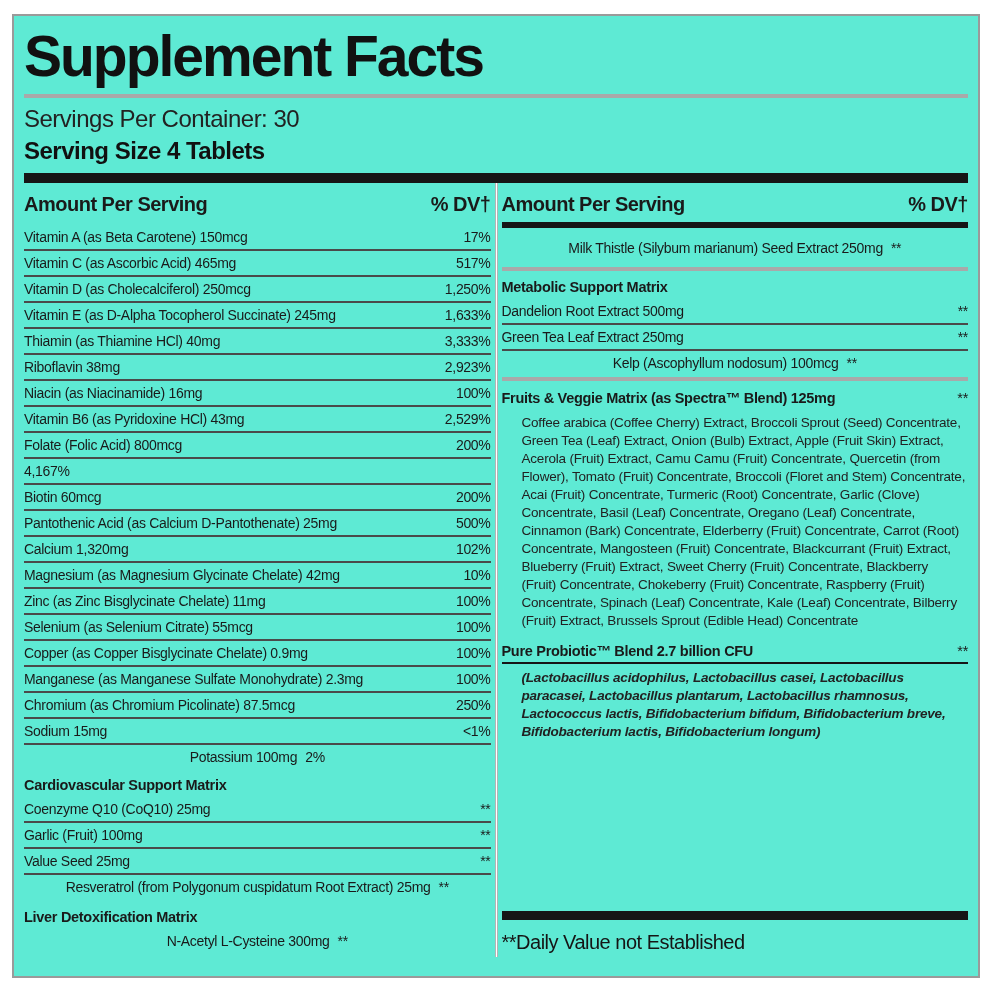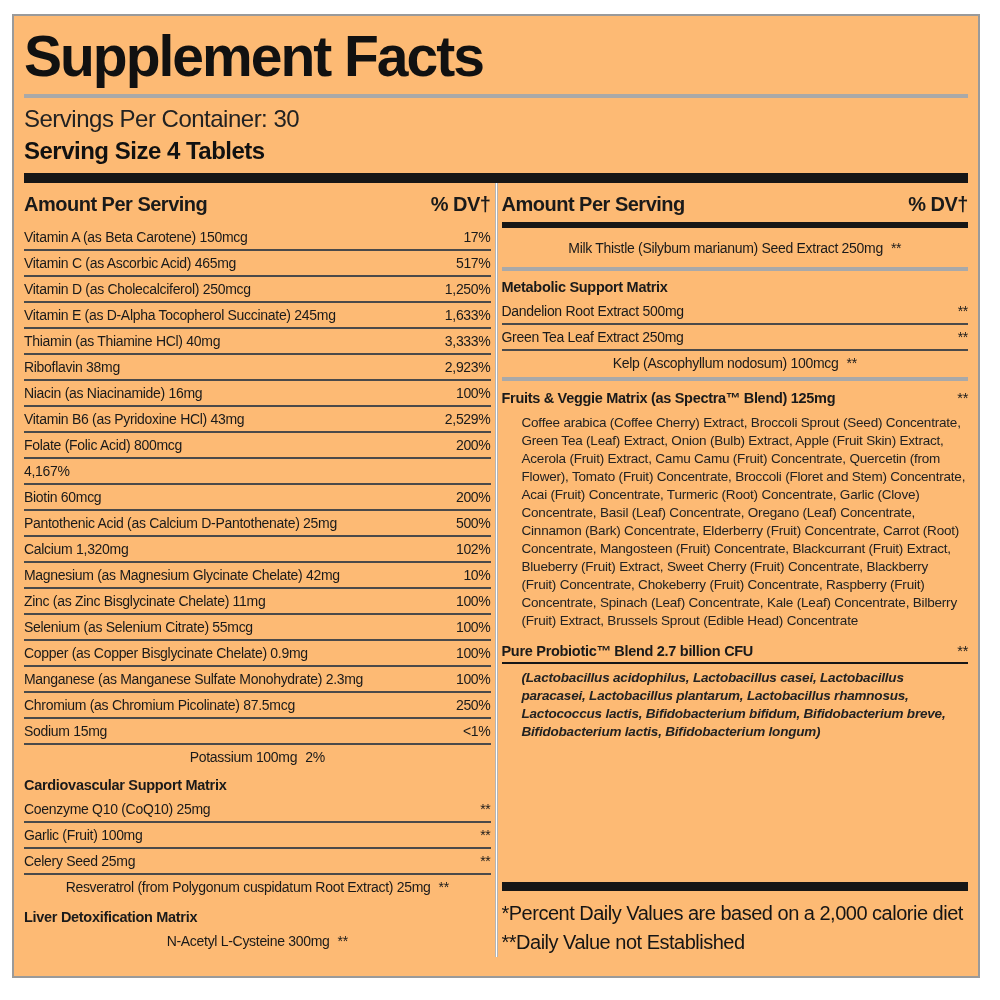--- a/index.html
+++ b/index.html
@@ -1,17 +1,17 @@
 <!DOCTYPE html>
 <html><head>
 <meta charset="utf-8">
 <style>
   html,body{margin:0;padding:0;background:#ffffff;width:1000px;height:1000px;overflow:hidden;}
   body{font-family:"Liberation Sans", sans-serif;color:#1a1a1a;-webkit-font-smoothing:antialiased;}
-  .label{position:absolute;left:12px;top:14px;width:968px;height:964px;background:#fdba74;
+  .label{position:absolute;left:12px;top:14px;width:968px;height:964px;background:#5eead4;
          border:2px solid #9a9a9a;box-sizing:border-box;padding:6px 10px 8px 10px;}
   .title{font-size:57px;font-weight:bold;letter-spacing:-2px;color:#111;line-height:64px;margin-top:2px;}
   .title-rule{height:4px;background:#a9a9a9;margin-top:6px;}
   .servings{font-size:24px;color:#222;margin-top:7px;letter-spacing:-0.5px;}
   .serving-size{font-size:24px;font-weight:bold;color:#111;margin-top:4px;letter-spacing:-0.5px;}
   .bar{background:#161616;}
   .bar.thick{height:10px;margin-top:8px;}
   .cols{display:flex;margin-top:0px;height:774px;}
   .col{flex:1 1 0;min-width:0;display:flex;flex-direction:column;}
   .vdiv{width:1px;border-left:1px solid #b5b5b5;border-right:1px solid #b5b5b5;background:#fff;margin:0 4px;}
@@ -142,21 +142,21 @@
       <div class="section-title">Cardiovascular Support Matrix</div>
       <div class="row">
           <span class="nm">Coenzyme Q10 (CoQ10) 25mg</span>
           <span class="dv">**</span>
         </div>
       <div class="row">
           <span class="nm">Garlic (Fruit) 100mg</span>
           <span class="dv">**</span>
         </div>
       <div class="row">
-          <span class="nm">Celery Seed 25mg</span>
+          <span class="nm">Value Seed 25mg</span>
           <span class="dv">**</span>
         </div>
       <div class="row nb">
           <span class="nm">Resveratrol (from Polygonum cuspidatum Root Extract) 25mg</span>
           <span class="dv">**</span>
         </div>
 
       <div class="gray-bar"></div>
       <div class="section-title">Liver Detoxification Matrix</div>
       <div class="row nb">
@@ -205,18 +205,17 @@
 
       <div class="blend-row ul">
         <span>Pure Probiotic™ Blend 2.7 billion CFU</span>
         <span class="dv">**</span>
       </div>
       <div class="para it">(Lactobacillus acidophilus, Lactobacillus casei, Lactobacillus paracasei, Lactobacillus plantarum, Lactobacillus rhamnosus, Lactococcus lactis, Bifidobacterium bifidum, Bifidobacterium breve, Bifidobacterium lactis, Bifidobacterium longum)</div>
 
       <div class="spacer"></div>
       <div class="bar" style="height:9px"></div>
       <div class="foot">
-        <div>*Percent Daily Values are based on a 2,000 calorie diet</div>
         <div>**Daily Value not Established</div>
       </div>
     </div>
   </div>
 </div>
 
 </body></html>

